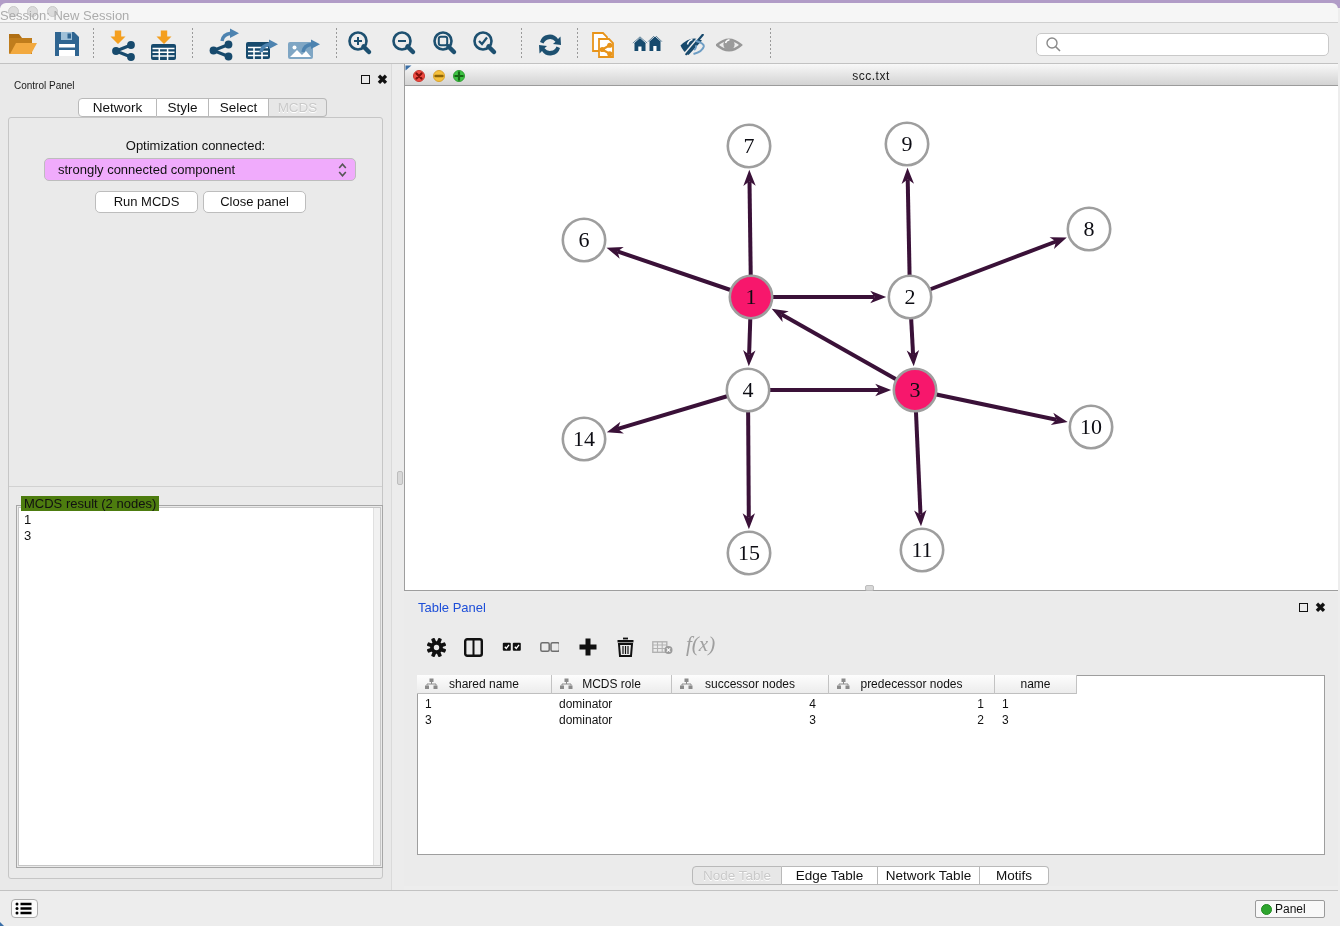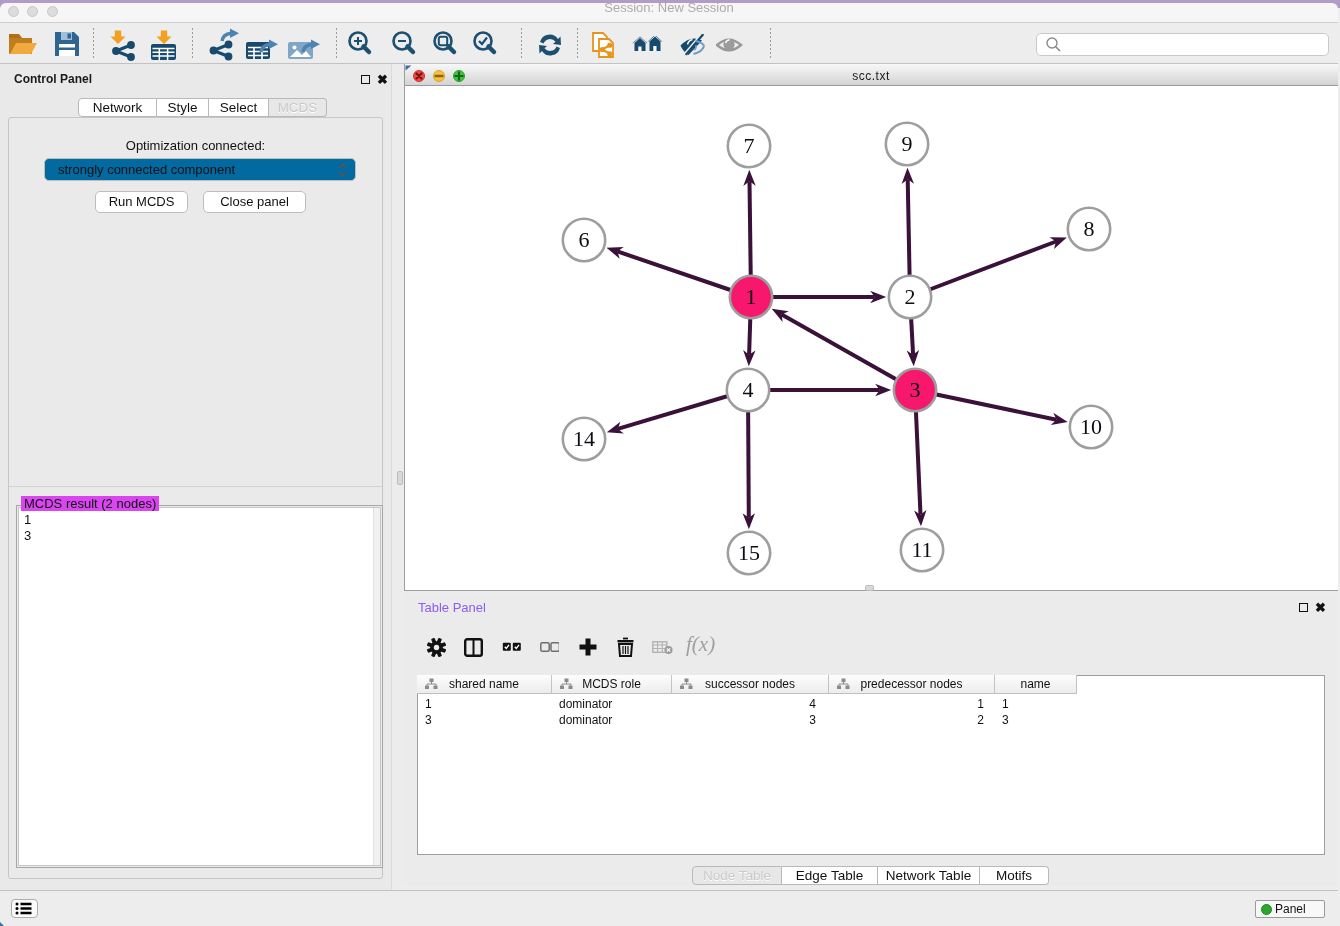--- a/index.html
+++ b/index.html
@@ -1,55 +1,55 @@
 <!DOCTYPE html>
 <html><head><meta charset="utf-8"><style>
 *{margin:0;padding:0;box-sizing:border-box}
 html,body{width:1340px;height:926px;overflow:hidden}
 body{font-family:"Liberation Sans",sans-serif;background:#ededed;position:relative}
 .abs{position:absolute}
 #desktop-top{left:0;top:0;width:1340px;height:8px;background:#b19cc7}
 #titlebar{left:0;top:3px;width:1338px;height:20px;background:#f6f6f6;border-radius:6px 6px 0 0;border-bottom:1px solid #cfcfcf}
 .tl{position:absolute;top:6px;width:11px;height:11px;border-radius:50%;background:#dcdcdc;border:1px solid #c9c9c9}
-#wtitle{position:absolute;top:0;left:0;width:1338px;text-align:center;font-size:13px;color:#acacac}
+#wtitle{position:absolute;top:8px;left:0;width:1338px;font-size:13px;color:#acacac}
 #toolbar{left:0;top:24px;width:1338px;height:40px;background:#ededed;border-bottom:1px solid #c2c2c2}
 .vsep{position:absolute;top:28px;height:30px;width:1px;background-image:linear-gradient(#9a9a9a 40%,rgba(0,0,0,0) 0%);background-size:1px 4px}
 #searchbox{left:1036px;top:33px;width:293px;height:23px;background:#fff;border:1px solid #c9c9c9;border-radius:5px}
 
 #cpanel{left:0;top:64px;width:391px;height:826px;background:#e9e9e9}
-#cpanel h2{position:absolute;left:14px;top:8px;font-size:12px;font-weight:bold;color:#1a1a1a}
+#cpanel h2{position:absolute;left:14px;top:16px;font-size:10px;font-weight:normal;color:#1a1a1a}
 .floaticon{position:absolute;width:9px;height:9px;border:1.5px solid #111}
 .closex{position:absolute;font-size:13px;font-weight:bold;color:#111;line-height:12px}
 .tabs{position:absolute;display:flex}
 .tab{height:19px;background:#fff;border:1px solid #b9b9b9;border-left:none;font-size:13.5px;color:#111;text-align:center;line-height:18px;box-sizing:border-box}
 .tab.first{border-left:1px solid #b9b9b9;border-radius:4px 0 0 4px}
 .tab.last{border-radius:0 4px 4px 0}
 .tab.dis{background:#e7e7e7;color:#c9c9c9;text-shadow:0 1px 0 #fff}
 #tabpane{left:8px;top:117px;width:375px;height:762px;border:1px solid #c6c6c6;border-radius:3px;background:#eaeaea}
 #optlabel{left:0;top:138px;width:391px;text-align:center;font-size:13px;color:#111}
-#dropdown{left:44px;top:158px;width:312px;height:23px;background:#0369a1;border:1px solid #bdbdbd;border-radius:5px;font-size:13px;color:#111;line-height:21px;padding-left:13px}
+#dropdown{left:44px;top:158px;width:312px;height:23px;background:#f0abfc;border:1px solid #bdbdbd;border-radius:5px;font-size:13px;color:#111;line-height:21px;padding-left:13px}
 .btn{position:absolute;height:22px;background:#fff;border:1px solid #bdbdbd;border-radius:5px;font-size:13px;color:#111;text-align:center;line-height:20px}
 #innerline{left:9px;top:486px;width:373px;height:1px;background:#d2d2d2}
 #fieldset{left:16px;top:505px;width:367px;height:363px;border:1px solid #a6a6a6}
-#legend{left:21px;top:496px;background:#d946ef;padding:0 3px;font-size:13px;color:#111}
+#legend{left:21px;top:496px;background:#4d7c0f;padding:0 3px;font-size:13px;color:#111}
 #mcdstext{left:18px;top:507px;width:363px;height:359px;background:#fff;border:1px solid #c6c6c6;font-size:13px;color:#111;line-height:16px;padding:4px 0 0 5px}
 #mcdsscroll{left:373px;top:508px;width:7px;height:357px;background:#f1f1f1;border-left:1px solid #e0e0e0}
 
 #vdiv{left:391px;top:64px;width:13px;height:826px;background:#ececec;border-left:1px solid #dadada}
 #vknob{left:397px;top:471px;width:6px;height:14px;background:#d8d8d8;border:1px solid #bdbdbd;border-radius:2px}
 
 #netwin{left:404px;top:64px;width:934px;height:527px;background:#fff;border-left:1px solid #9e9e9e}
 #nettitle{left:404px;top:64px;width:934px;height:22px;background:linear-gradient(#f8f8f8,#d3d3d3);border-left:1px solid #9e9e9e;border-bottom:1px solid #9b9b9b}
 #netname{position:absolute;top:69px;left:404px;width:934px;text-align:center;font-size:12px;font-weight:normal;color:#1a1a1a;letter-spacing:0.5px}
 .mtl{position:absolute;top:70px;width:12px;height:12px;border-radius:50%}
 #netbottom{left:404px;top:590px;width:934px;height:1px;background:#9e9e9e}
 #hknob{left:865px;top:585px;width:9px;height:6px;background:#d8d8d8;border:1px solid #bdbdbd;border-radius:2px}
 
 #tpanel{left:404px;top:593px;width:934px;height:293px;background:#ebebeb}
-#tpanel h2{position:absolute;left:14px;top:7px;font-size:13px;font-weight:normal;color:#8b5cf6}
+#tpanel h2{position:absolute;left:14px;top:7px;font-size:13px;font-weight:normal;color:#1d4ed8}
 #ttable{left:417px;top:675px;width:908px;height:180px;background:#fff;border:1px solid #9e9e9e}
 #thead{left:417px;top:675px;width:660px;height:19px;background:linear-gradient(#fdfdfd,#ececec);border-bottom:1px solid #bfbfbf}
 .hcol{position:absolute;top:675px;height:19px;border-right:1px solid #c3c3c3;font-size:12px;color:#111;text-align:center;line-height:19px}
 .cell{position:absolute;font-size:12px;color:#111;height:16px;line-height:16px}
 
 #btabs{left:692px;top:866px}
 
 
 #statusbar{left:0;top:890px;width:1338px;height:36px;background:#ededed;border-top:1px solid #c2c2c2}
 #listbtn{left:11px;top:899px;width:27px;height:19px;background:#fbfbfb;border:1px solid #adadad;border-radius:4px}
@@ -189,21 +189,21 @@
     <div class="tab" style="width:60px">Select</div>
     <div class="tab last dis" style="width:58px">MCDS</div>
 </div>
 <div class="abs" id="optlabel">Optimization connected:</div>
 <div class="abs" id="dropdown">strongly connected component
 <svg style="position:absolute;right:8px;top:4px" width="9" height="14" viewBox="0 0 9 14">
       <path d="M1.2 5 L4.5 1.2 L7.8 5" fill="none" stroke="#555" stroke-width="1.6"></path>
       <path d="M1.2 9 L4.5 12.8 L7.8 9" fill="none" stroke="#555" stroke-width="1.6"></path>
     </svg>
 </div>
-<div class="btn" style="left:95px;top:191px;width:93px">Run MCDS</div>
+<div class="btn" style="left:95px;top:191px;width:103px">Run MCDS</div>
 <div class="btn" style="left:203px;top:191px;width:103px">Close panel</div>
 <div class="abs" id="innerline"></div>
 <div class="abs" id="fieldset"></div>
 <div class="abs" id="mcdstext">1<br>3</div>
 <div class="abs" id="mcdsscroll"></div>
 <div class="abs" id="legend">MCDS result (2 nodes)</div>
 <div class="abs" id="vdiv"></div>
 <div class="abs" id="vknob"></div>
 
 <div class="abs" id="netwin"></div>

